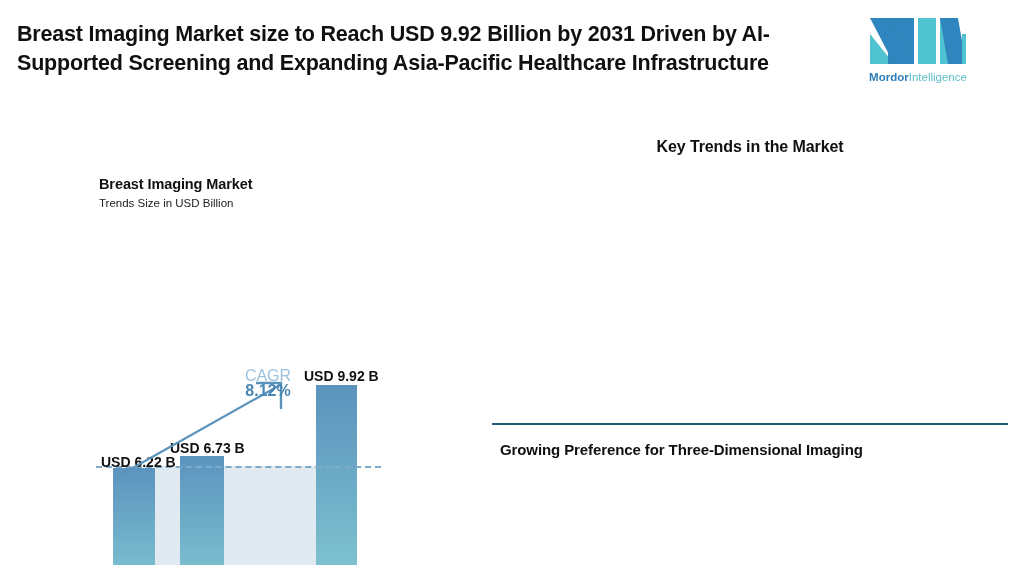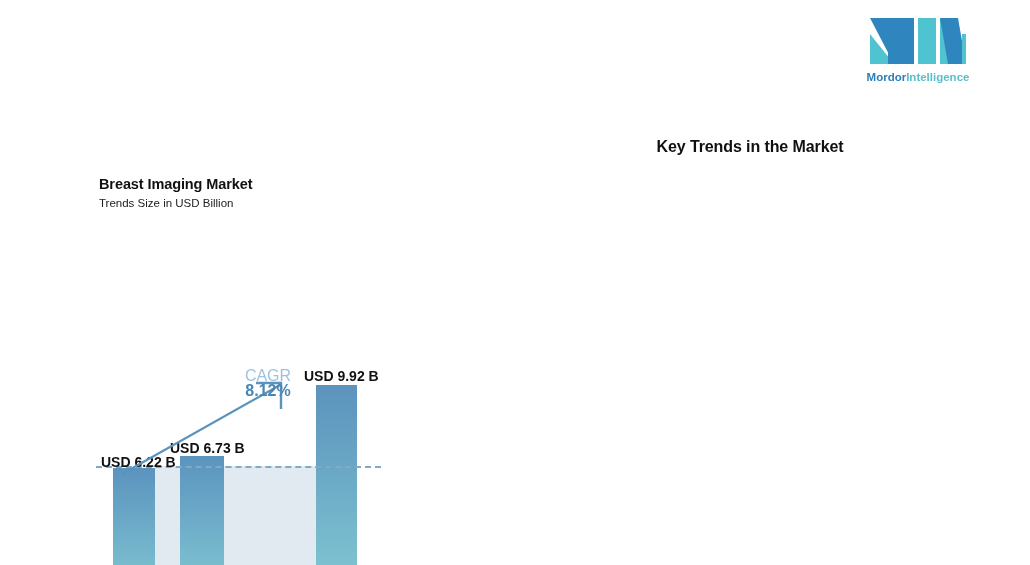--- a/index.html
+++ b/index.html
@@ -42,21 +42,21 @@
   #header-logo .mark { width: 104px; height: 56px; display: block; }
   #header-logo .wordmark {
     width: 104px;
     text-align: center;
     font-size: 11.5px;
     line-height: 14px;
     white-space: nowrap;
     margin-top: 2px;
   }
   #header-logo .word-mordor { color: #2e7fb8; font-weight: bold; margin-top: 33px; }
-  #header-logo .word-intel { color: #5bbfc9; font-weight: bold; margin-top: 44px; }
+  #header-logo .word-intel { color: #5bbfc9; font-weight: normal; margin-top: 44px; }
 
   
   #chart-panel {
     position: absolute;
     left: 0; top: 116px;
     width: 470px; height: 453px;
   }
   #chart-title {
     position: absolute;
     left: 99px; top: 60px;
@@ -158,20 +158,21 @@
     letter-spacing: -0.1px;
   }
   #trend-0 { top: 74px; }
   #trend-1 { top: 196px; }
   #trend-2 { top: 311px; }
 </style>
 </head>
 <body>
 
 <div id="header">
+  <div id="header-title">Breast Imaging Market size to Reach USD 9.92 Billion by 2031 Driven by AI-Supported Screening and Expanding Asia-Pacific Healthcare Infrastructure</div>
 
   <div id="header-logo">
     <svg class="mark" viewBox="0 0 104 56">
       <polygon points="4,52 4,22 28,52" fill="#4fc3cf"></polygon>
       <polygon points="22,6 48,6 48,52 22,52" fill="#2f85bd"></polygon>
       <polygon points="4,6 22,6 48,52 28,52" fill="#2f85bd"></polygon>
       <polygon points="52,6 70,6 70,52 52,52" fill="#4fc3cf"></polygon>
       <polygon points="74,6 92,6 92,52 74,52" fill="#4fc3cf"></polygon>
       <polygon points="74,6 92,6 100,52 82,52" fill="#2f85bd"></polygon>
       <polygon points="52,6 70,6 70,52 52,52" fill="#4fc3cf"></polygon>
@@ -213,13 +214,16 @@
     </div>
 
   </div>
 </div>
 
 <div id="trends-panel">
   <div id="trends-heading">Key Trends in the Market</div>
 
 
 
+  <div class="trend-item" id="trend-2">
+    <div class="trend-text">Growing Preference for Three-Dimensional Imaging</div>
+  </div>
 </div>
 
 </body></html>

